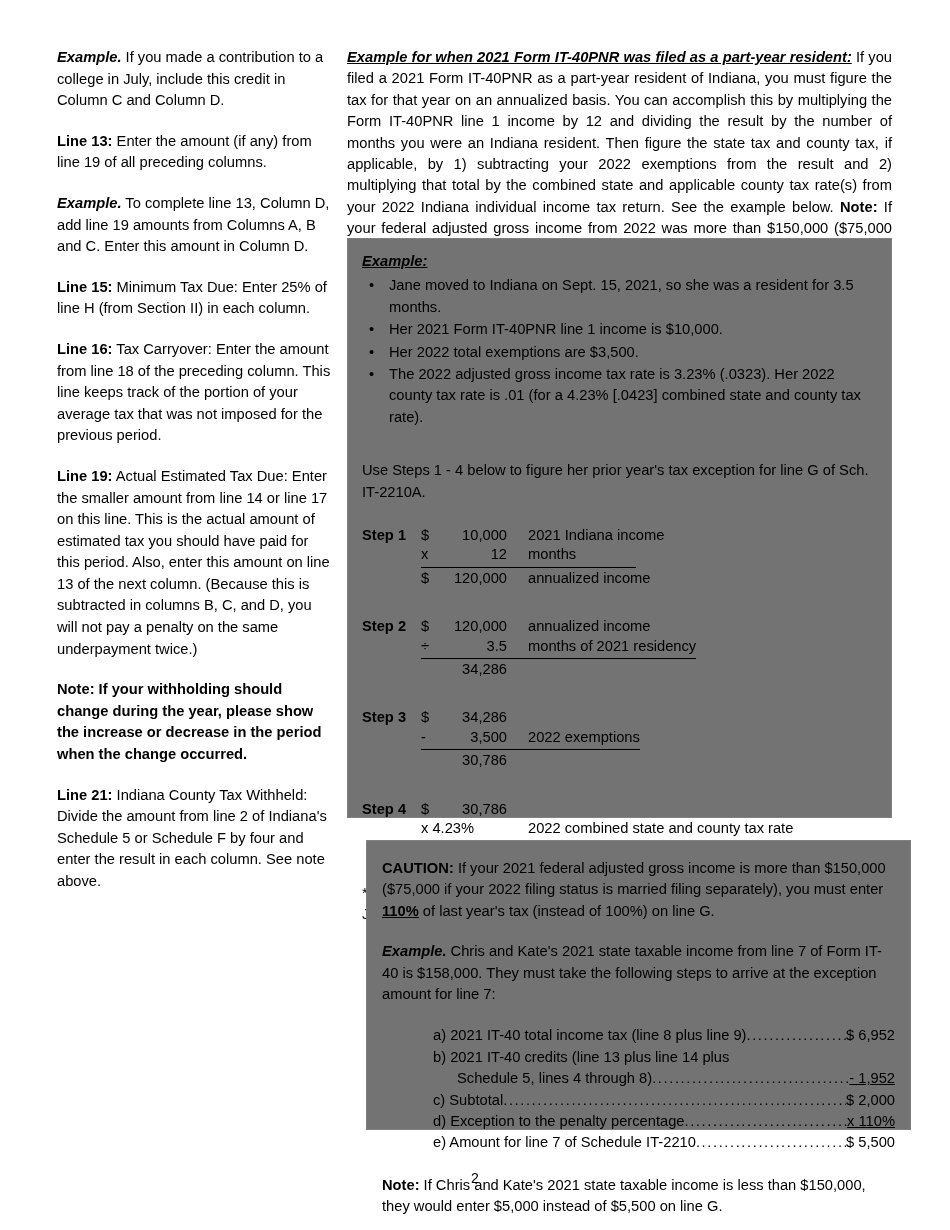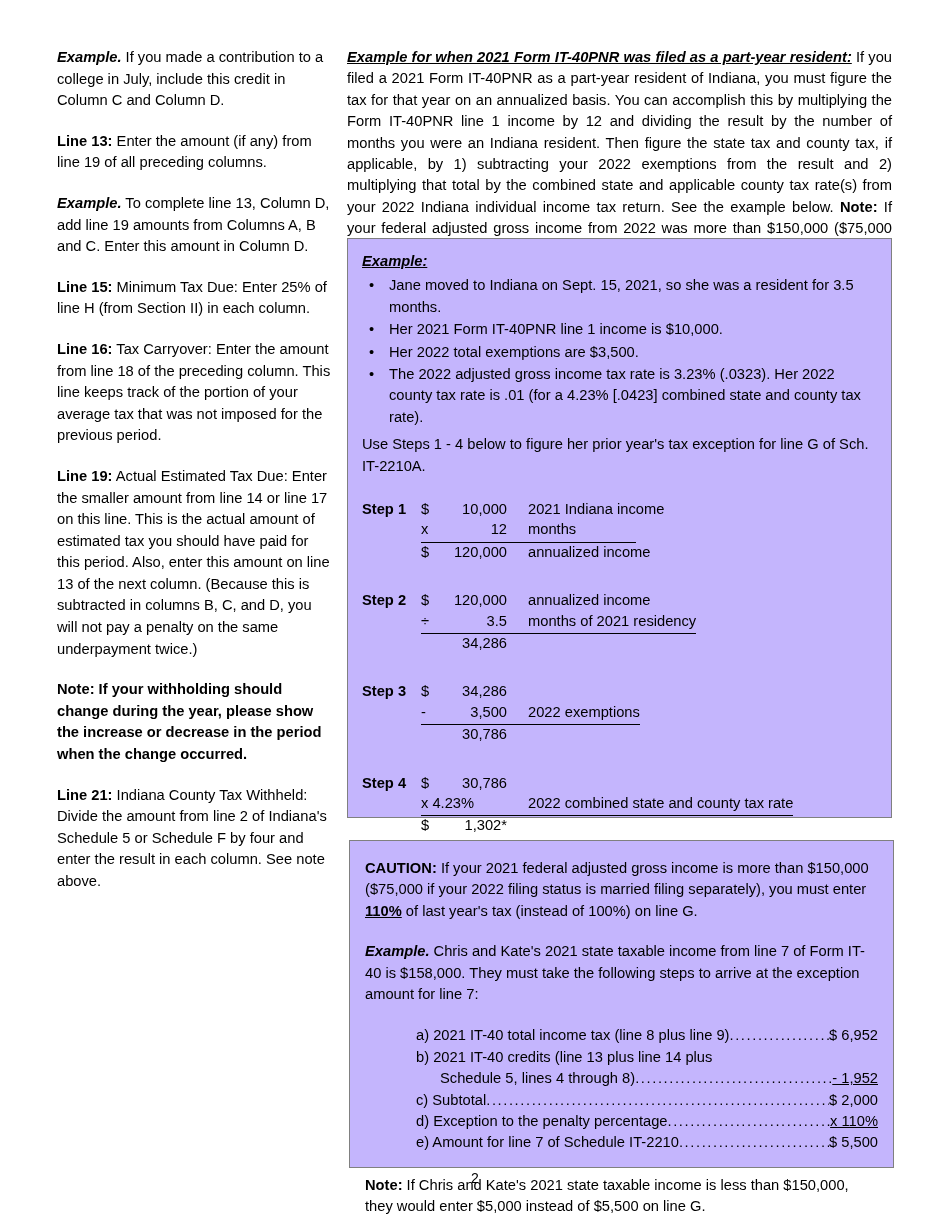--- a/index.html
+++ b/index.html
@@ -30,43 +30,43 @@
   b,.b{font-weight:bold;}
   .bi{font-weight:bold;font-style:italic;}
   .biu{font-weight:bold;font-style:italic;text-decoration:underline;}
   .u{text-decoration:underline;}
 
   
   .box{
     position:absolute;
     border:1px solid #808080;
     box-sizing:border-box;
-    background:#c4b5fd;
+    background:#737373;
   }
   #example-box{left:347px;top:238px;width:545px;height:580px;}
-  #caution-box{left:349px;top:840px;width:545px;height:328px;}
+  #caution-box{left:366px;top:840px;width:545px;height:290px;}
 
   .box-inner{padding:12px 14px 0 14px;font-size:14.7px;line-height:21.4px;}
 
   
   .ex-title{font-weight:bold;font-style:italic;text-decoration:underline;margin-bottom:3px;}
   ul.bullets{list-style:none;margin:0;padding:0;}
   ul.bullets li{
     position:relative;padding-left:27px;margin:0 0 1px 0;
   }
   ul.bullets li .bullet{
     position:absolute;left:7px;top:0;
   }
-  .use-steps{margin-top:6px;}
+  .use-steps{margin-top:32px;}
 
   
   .steps{margin-top:22px;}
   .step-block{margin-bottom:27px;}
   .step-block:last-child{margin-bottom:0;}
-  .step-row{display:flex;align-items:center;height:21.4px;}
+  .step-row{display:flex;align-items:flex-end;height:21.4px;}
   .step-label{width:59px;flex:0 0 59px;font-weight:bold;}
   .mathline{display:flex;align-items:baseline;}
   .op{width:14px;flex:0 0 14px;text-align:left;}
   .num{width:72px;flex:0 0 72px;text-align:right;}
   .gap{width:21px;flex:0 0 21px;}
   .desc{white-space:nowrap;}
   .ruled{border-bottom:1.3px solid #000;padding-bottom:1px;}
   .ruled-w1 .mathline{min-width:215px;}
   .ruled-w2 .mathline{min-width:252px;}
   .ruled-w3 .mathline{min-width:197px;}

